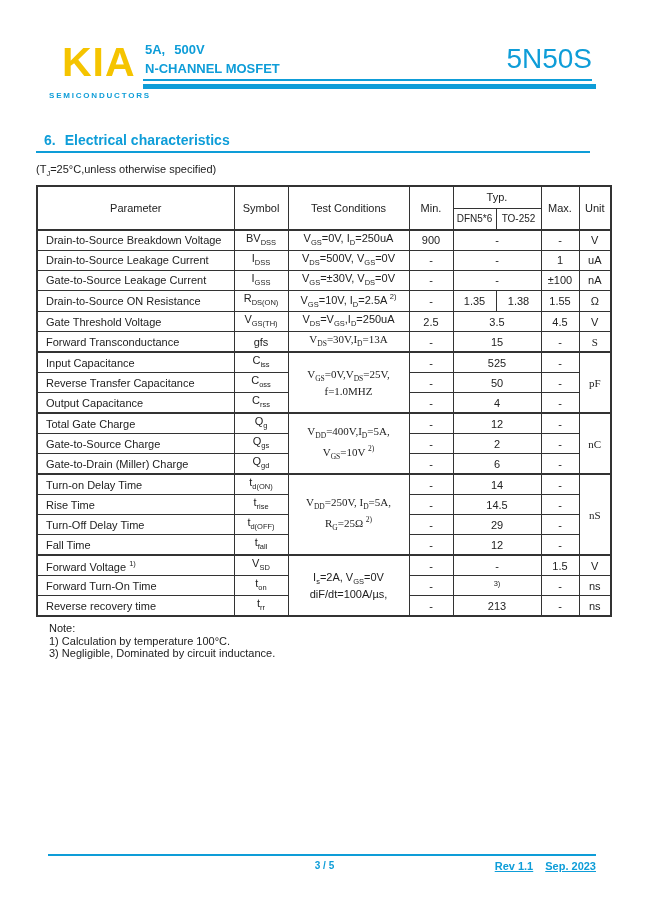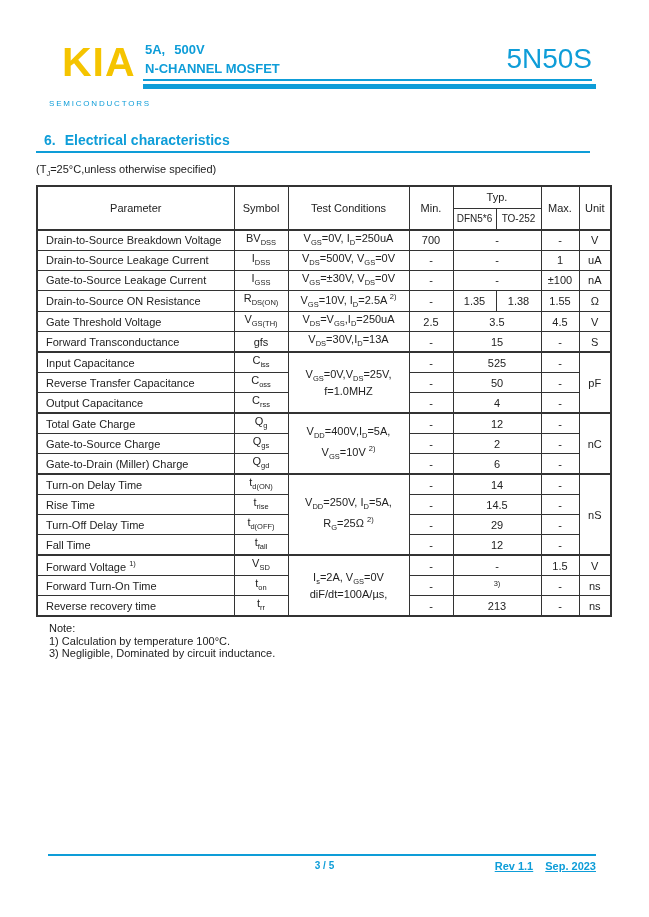--- a/index.html
+++ b/index.html
@@ -3,21 +3,21 @@
 <meta charset="utf-8">
 <style>
   html,body{margin:0;padding:0;}
   body{
     width:649px;height:917px;background:#ffffff;position:relative;
     font-family:"Liberation Sans", sans-serif;color:#222;overflow:hidden;
   }
   .abs{position:absolute;}
   
   .logo-text{left:62px;top:42px;font-size:41px;font-weight:bold;color:#F5C400;line-height:1;letter-spacing:1px;}
-  .logo-sub{left:49px;top:99px;font-size:8px;font-weight:normal;color:#0E9DD8;letter-spacing:1.8px;text-align:right;}
+  .logo-sub{left:49px;top:91px;font-size:8px;font-weight:bold;color:#0E9DD8;letter-spacing:1.8px;text-align:right;}
   .head-mid{left:145px;top:40px;color:#0E9DD8;font-weight:bold;font-size:13px;line-height:19px;}
   .head-mid .gap{display:inline-block;width:9px;}
   .part-number{right:57px;top:45px;font-size:28px;color:#0E9DD8;line-height:1;}
   .thin-rule{left:143px;top:79px;width:449px;height:2px;background:#0E9DD8;}
   .thick-rule{left:143px;top:84px;width:453px;height:5px;background:#0E9DD8;}
   
   .section-title{left:44px;top:132px;font-size:14px;font-weight:bold;color:#0E9DD8;}
   .section-title .num{margin-right:9px;}
   .title-rule{left:36px;top:151px;width:554px;height:2px;background:#0E9DD8;}
   .cond-note{left:36px;top:163px;width:542px;font-size:11px;color:#222;}
@@ -25,21 +25,21 @@
   .content{left:36px;top:185px;width:576px;}
   table{border-collapse:collapse;width:574px;table-layout:fixed;border:2px solid #333;}
   th,td{border:1px solid #333;font-size:11px;text-align:center;padding:0 2px;color:#222;line-height:12.5px;overflow:hidden;}
   th{font-weight:normal;height:20px;}
   thead tr.main th{height:21px;}
   thead tr.sub th{height:20px;font-size:10px;}
   thead th{border-bottom-width:2px;}
   tbody td{height:19px;}
   td.al{text-align:left;padding-left:8px;}
   tr.ge td{border-bottom-width:2px;}
-  td.ge2{border-bottom-width:2px;}
+  td.ge2{border-bottom-width:2px;font-family:Liberation Serif, serif;}
   sub{font-size:7.5px;}
   sup{font-size:7.5px;}
   
   .notes{margin-top:5px;margin-left:13px;font-size:11px;line-height:12.5px;color:#222;}
   .notes div{margin-bottom:0;}
   
   .footer-rule{left:48px;top:854px;width:548px;height:2px;background:#0E9DD8;}
   .page-number{left:0;top:860px;width:649px;text-align:center;font-size:10px;font-weight:bold;color:#0E9DD8;}
   .revision{right:53px;top:860px;font-size:11px;font-weight:bold;color:#0E9DD8;text-decoration:underline;}
   .revision .date{margin-left:12px;}
@@ -92,21 +92,21 @@
       <tr class="sub">
         <th>DFN5*6</th>
         <th>TO-252</th>
       </tr>
     </thead>
     <tbody>
         <tr>
           <td class="al">Drain-to-Source Breakdown Voltage</td>
           <td>BV<sub>DSS</sub></td>
           <td>V<sub>GS</sub>=0V, I<sub>D</sub>=250uA</td>
-          <td>700</td>
+          <td>900</td>
           <td colspan="2">-</td>
           <td>-</td>
           <td>V</td>
         </tr>
         <tr>
           <td class="al">Drain-to-Source Leakage Current</td>
           <td>I<sub>DSS</sub></td>
           <td>V<sub>DS</sub>=500V, V<sub>GS</sub>=0V</td>
           <td>-</td>
           <td colspan="2">-</td>

